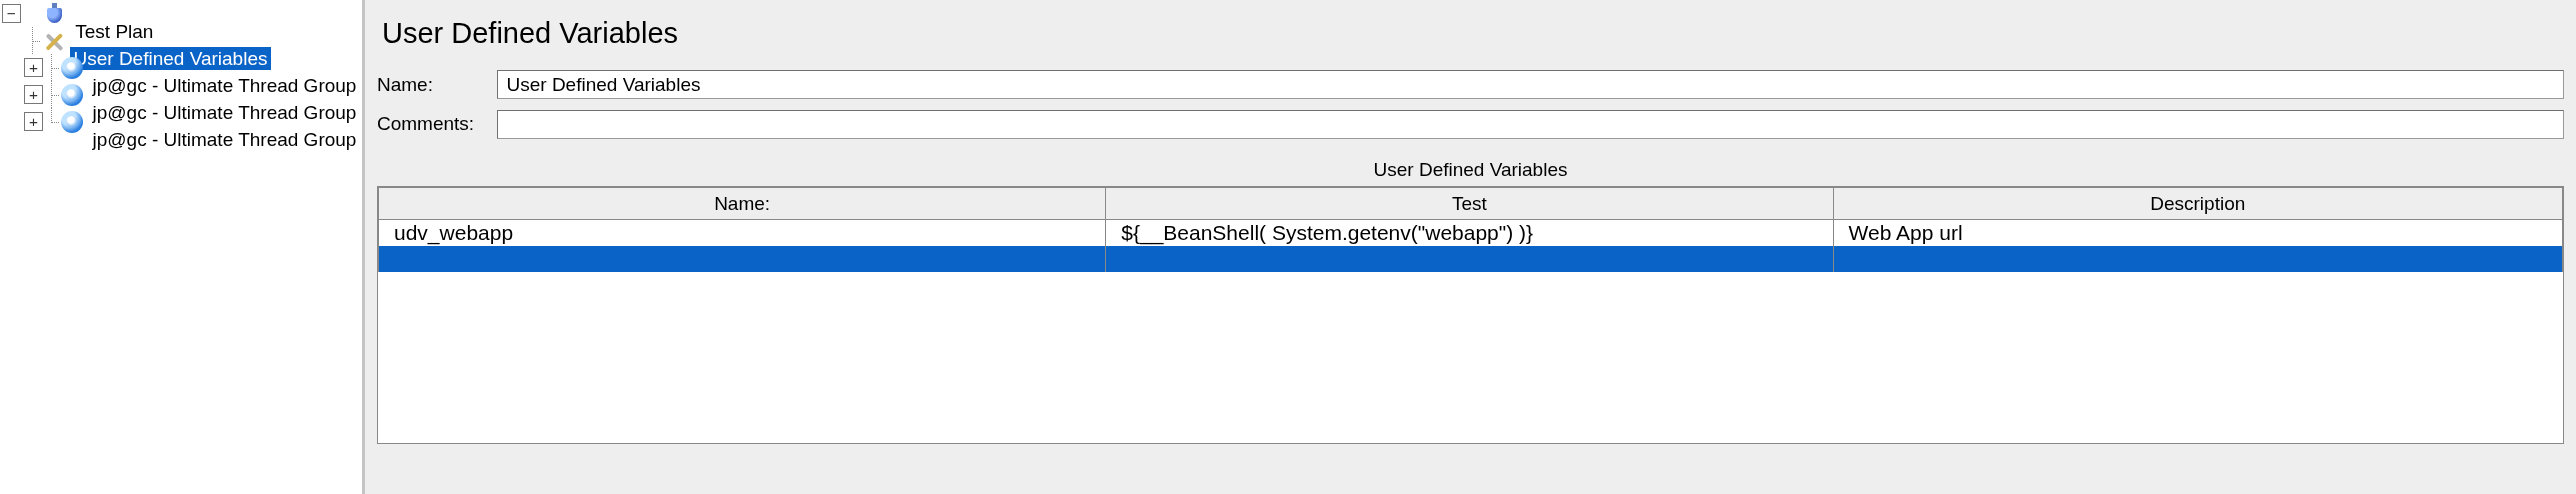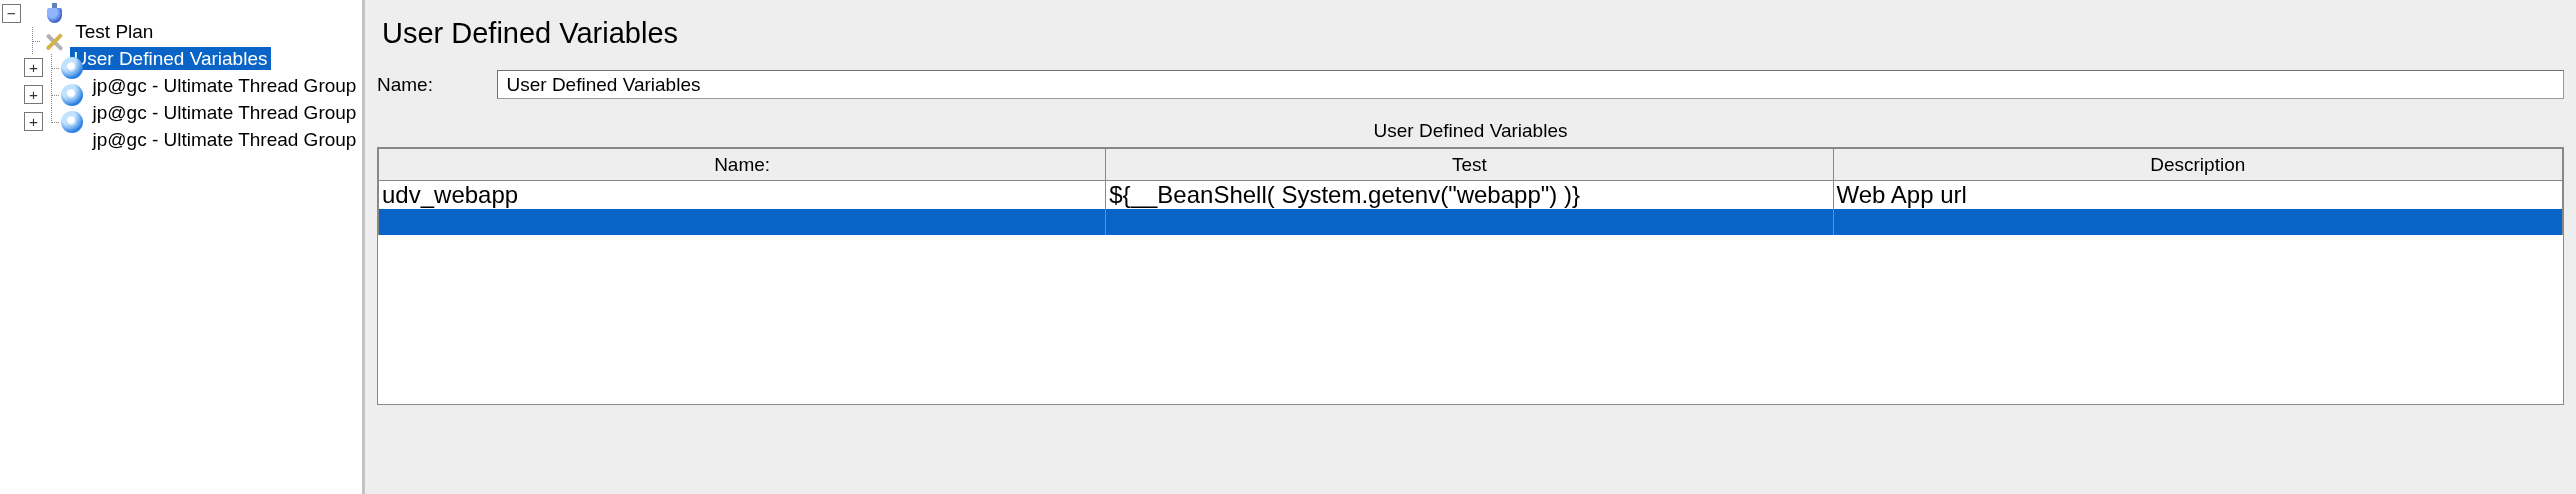--- a/index.html
+++ b/index.html
@@ -32,21 +32,21 @@
   
   .main-pane{flex:1;height:100%;background:#eeeeee;border-left:1.7px solid #c4c4c4;box-sizing:border-box;padding:0;}
   .panel-title{font-size:29px;color:#000;padding:17px 0 15.4px 17px;}
   .form-row{display:flex;align-items:center;padding:5.1px 12px 5.1px 12px;}
   .form-label{width:120px;font-size:19px;color:#000;}
   .text-input{flex:1;height:29px;border:1.7px solid #9a9a9a;border-top-color:#707070;border-left-color:#707070;background:#fff;font-size:19px;padding:0 8.5px;box-sizing:border-box;}
   .section-title{text-align:center;font-size:19px;padding:15.4px 0 5.1px 0;}
   .table-wrap{margin:0 12px;border:1.7px solid #888;background:#fff;height:256px;overflow:hidden;}
   table.vars{width:100%;border-collapse:collapse;table-layout:fixed;}
   table.vars th{background:#eeeeee;border:1.7px solid #888;font-weight:normal;font-size:19px;height:29px;}
-  table.vars td{border-left:1.7px solid #888;border-right:1.7px solid #888;height:26px;padding:0 3px;font-size:24px;background:#fff;white-space:nowrap;overflow:hidden;}
+  table.vars td{border-left:1.7px solid #888;border-right:1.7px solid #888;height:26px;padding:0 15px;font-size:21px;background:#fff;white-space:nowrap;overflow:hidden;}
   tr.sel td{background:#0a64c8;}
 </style>
 </head>
 <body>
 
 <div class="app">
 
   <div class="tree-pane">
     <div class="tree-inner">
 
@@ -110,20 +110,24 @@
   </div>
 
   <div class="main-pane">
     <div class="panel-title">User Defined Variables</div>
 
     <div class="form-row">
       <div class="form-label">Name:</div>
       <input class="text-input" type="text" value="User Defined Variables" style="">
     </div>
 
+    <div class="form-row">
+      <div class="form-label">Comments:</div>
+      <input class="text-input" type="text" value="" style="">
+    </div>
 
     <div class="section-title">User Defined Variables</div>
 
     <div class="table-wrap">
       <table class="vars">
         <colgroup>
             <col style="width:33.3%">
             <col style="width:33.3%">
             <col style="width:33.4%">
           </colgroup>

